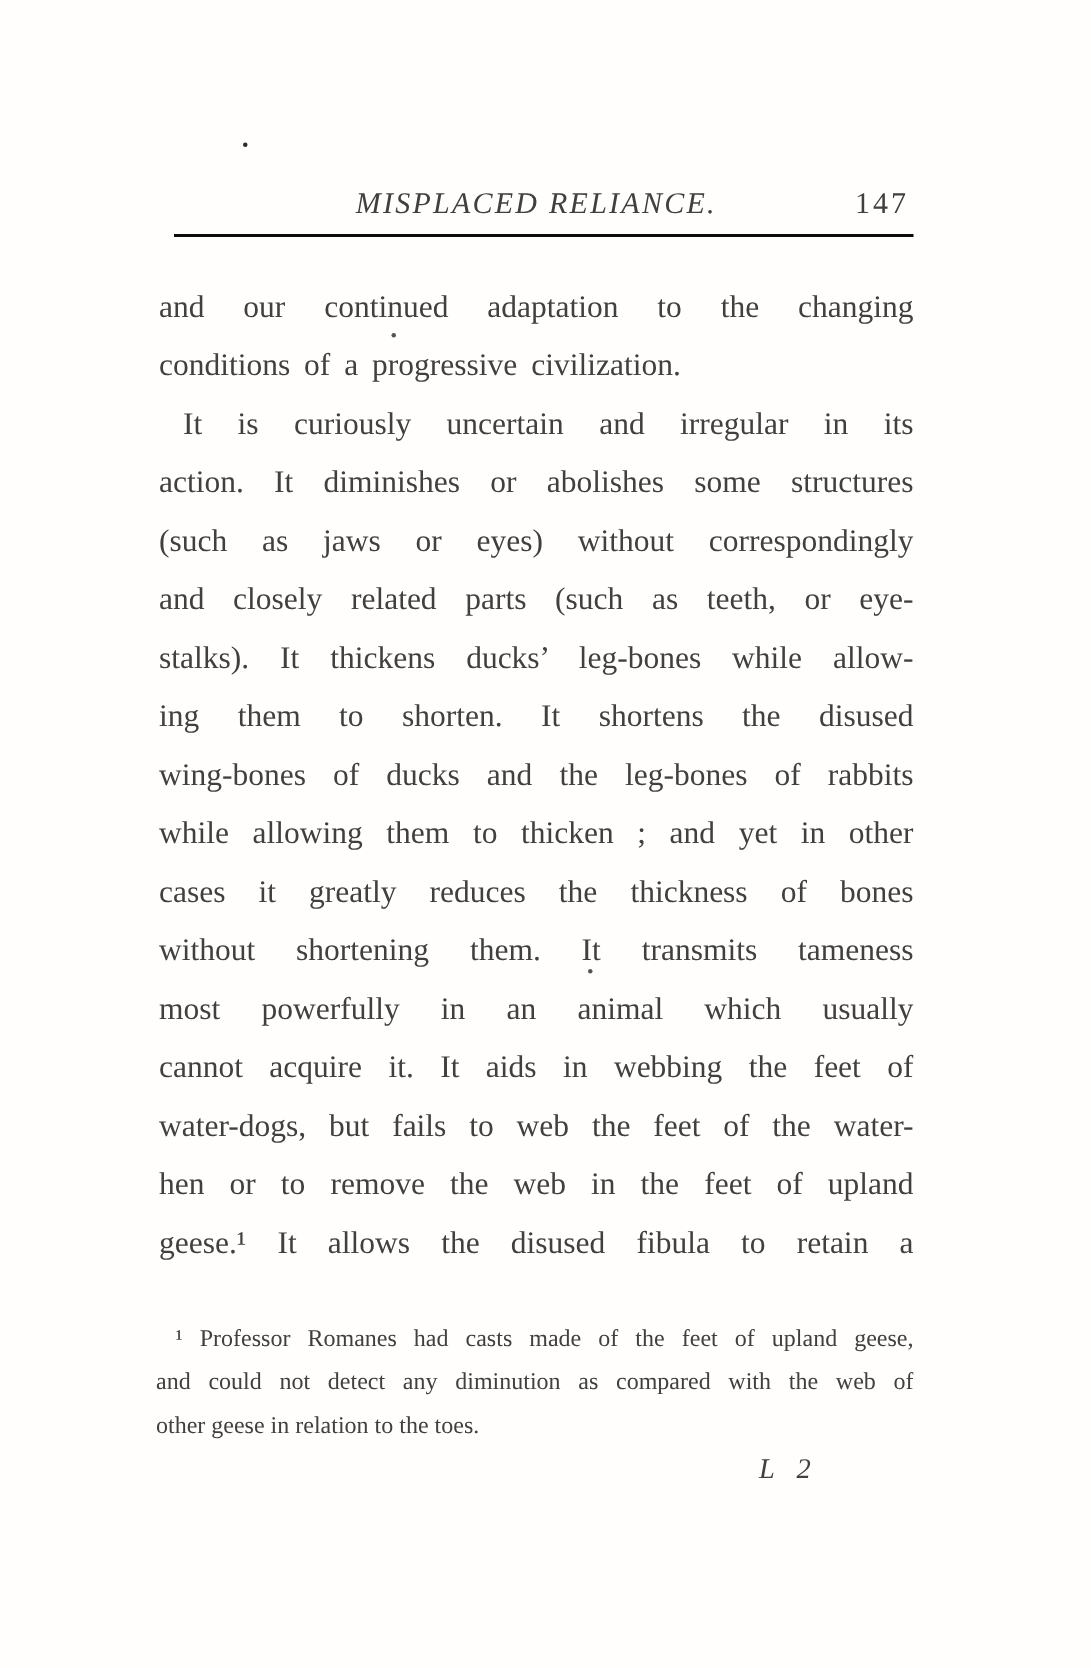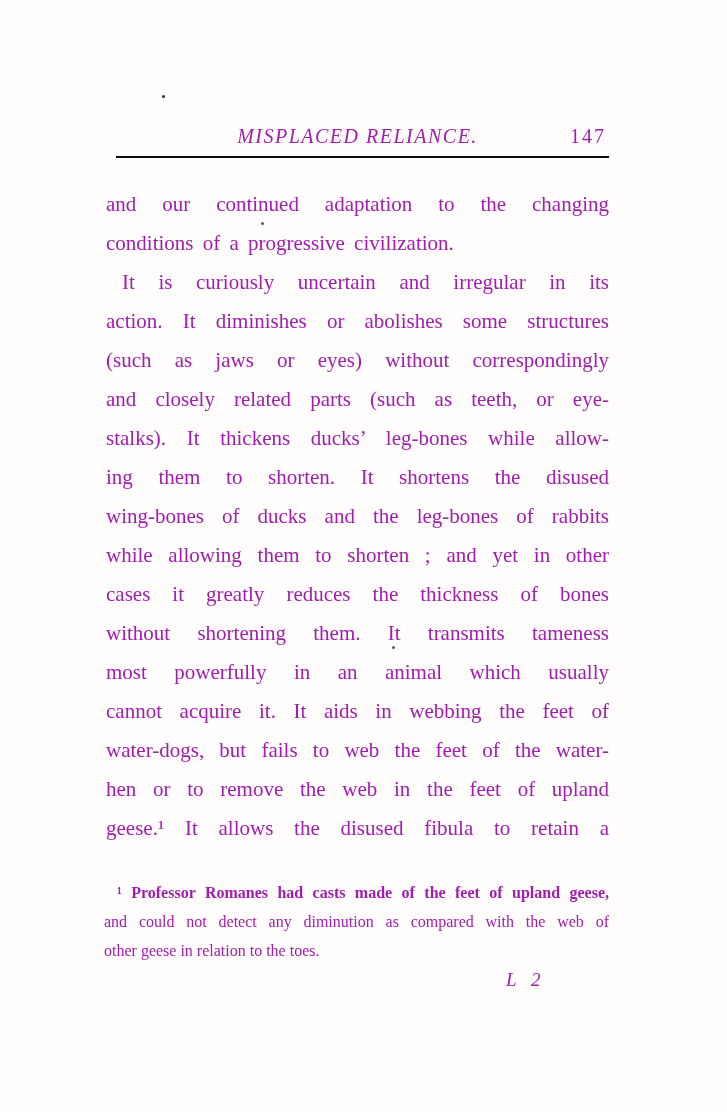--- a/index.html
+++ b/index.html
@@ -3,21 +3,21 @@
 <meta charset="utf-8">
 <style>
   html, body { margin: 0; padding: 0; background: #ffffff; }
   .page {
     position: relative;
     width: 727px;
     height: 1112px;
     background: #fffefd;
     overflow: hidden;
     font-family: "Liberation Serif", "DejaVu Serif", serif;
-    color: #a21caf;
+    color: #404040;
     -webkit-font-smoothing: antialiased;
   }
 
   
   .dot { position: absolute; background: #2a2a2a; border-radius: 50%; }
   .dot.d1 { left: 162px; top: 95px;  width: 3px; height: 3px; }
   .dot.d2 { left: 261px; top: 222px; width: 3px; height: 3px; opacity: .8; }
   .dot.d3 { left: 392px; top: 646px; width: 3px; height: 3px; opacity: .8; }
 
   
@@ -72,21 +72,21 @@
     font-size: 16px;
   }
   .footnote-line {
     height: 29px;
     line-height: 29px;
     text-align: justify;
     text-align-last: justify;
     -moz-text-align-last: justify;
     overflow: hidden;
   }
-  .footnote-line.indent { padding-left: 13px; font-weight: bold; }
+  .footnote-line.indent { padding-left: 13px; }
   .footnote-line.end { text-align-last: left; -moz-text-align-last: left; }
 
   
   .signature {
     position: absolute;
     left: 506px; top: 968px;
     font-size: 19px;
     letter-spacing: 5px;
     line-height: 24px;
     font-style: italic;
@@ -112,21 +112,21 @@
 
   <div class="body-line">and our continued adaptation to the changing</div>
       <div class="body-line end">conditions of a progressive civilization.</div>
       <div class="body-line indent">It is curiously uncertain and irregular in its</div>
       <div class="body-line">action. It diminishes or abolishes some structures</div>
       <div class="body-line">(such as jaws or eyes) without correspondingly</div>
       <div class="body-line">and closely related parts (such as teeth, or eye-</div>
       <div class="body-line">stalks). It thickens ducks’ leg-bones while allow-</div>
       <div class="body-line">ing them to shorten. It shortens the disused</div>
       <div class="body-line">wing-bones of ducks and the leg-bones of rabbits</div>
-      <div class="body-line">while allowing them to shorten ; and yet in other</div>
+      <div class="body-line">while allowing them to thicken ; and yet in other</div>
       <div class="body-line">cases it greatly reduces the thickness of bones</div>
       <div class="body-line">without shortening them. It transmits tameness</div>
       <div class="body-line">most powerfully in an animal which usually</div>
       <div class="body-line">cannot acquire it. It aids in webbing the feet of</div>
       <div class="body-line">water-dogs, but fails to web the feet of the water-</div>
       <div class="body-line">hen or to remove the web in the feet of upland</div>
       <div class="body-line">geese.¹ It allows the disused fibula to retain a</div>
     </div>
 
   <div class="footnote-block">

